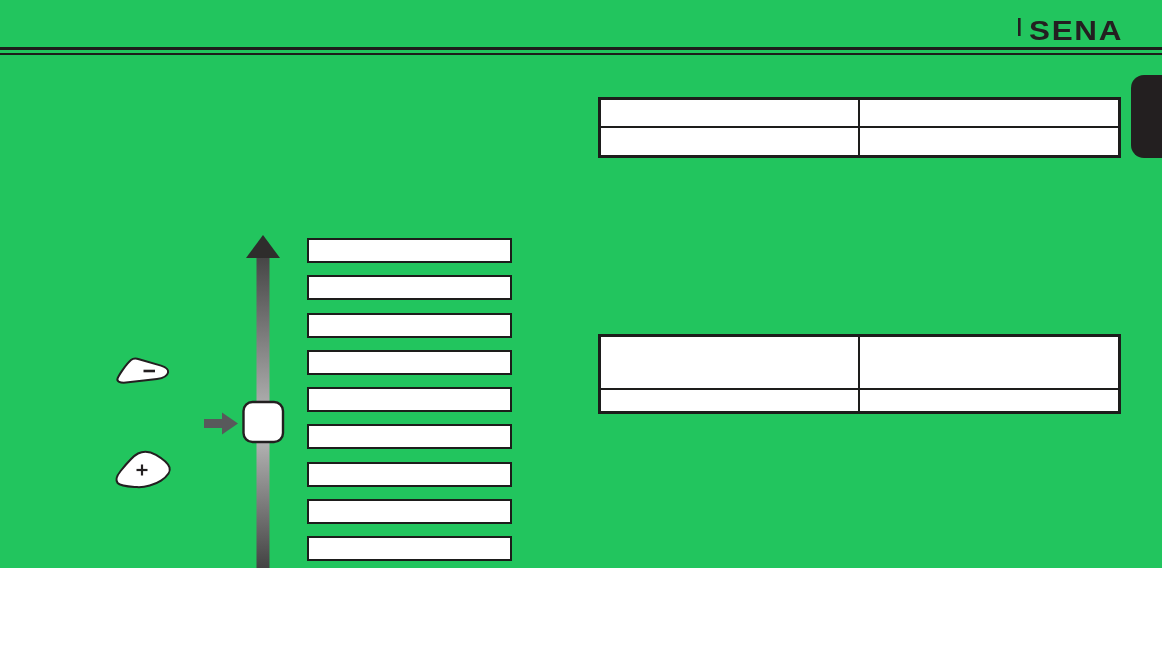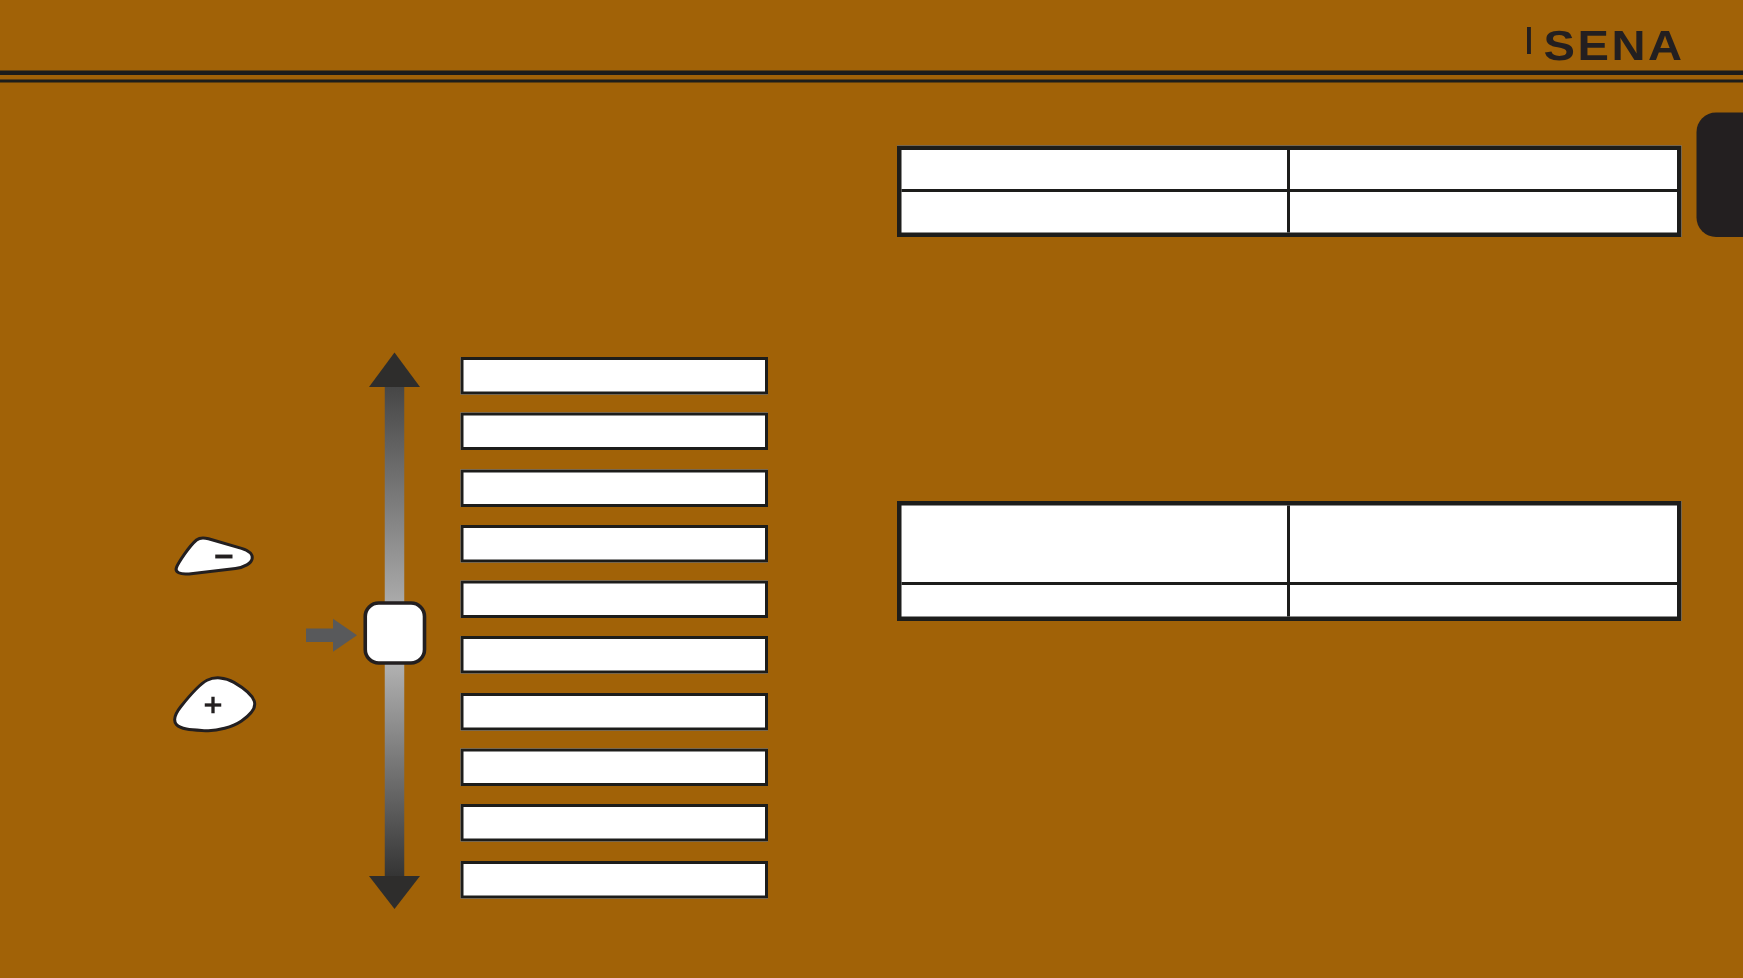--- a/index.html
+++ b/index.html
@@ -1,18 +1,18 @@
 <!DOCTYPE html>
 <html><head>
 <meta charset="utf-8">
 <style>
   html,body { margin:0; padding:0; }
   .page {
-    position:relative; width:1162px; height:652px; overflow:hidden;
-    background:#a16207; font-family:"Liberation Sans", sans-serif;
+    position:relative; width:1162px; height:568px; overflow:hidden;
+    background:#22c55e; font-family:"Liberation Sans", sans-serif;
   }
 
   
   .brand-wrap { position:absolute; left:1018px; top:13px; width:116px; height:34px; }
   .rule-thick { position:absolute; left:0; top:47px; width:1162px; height:3px; background:#1d1d1b; }
   .rule-thin  { position:absolute; left:0; top:53px; width:1162px; height:2px; background:#1d1d1b; }
 
   
   .side-tab {
     position:absolute; left:1131px; top:75px; width:46px; height:83px;

